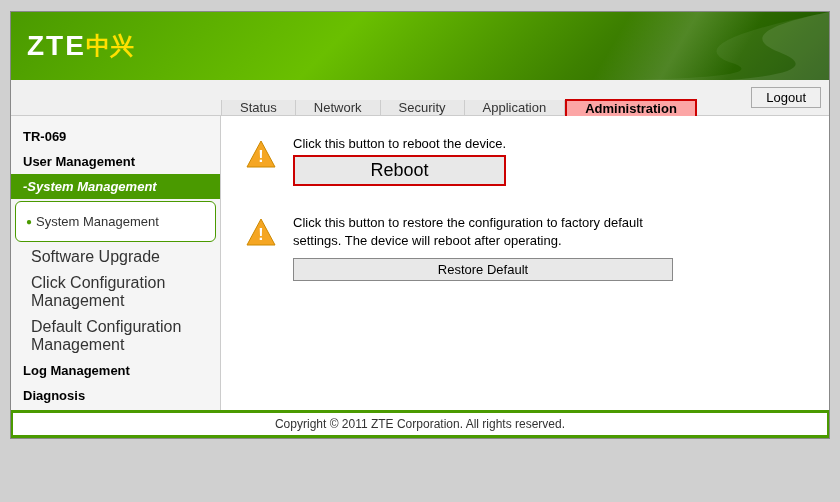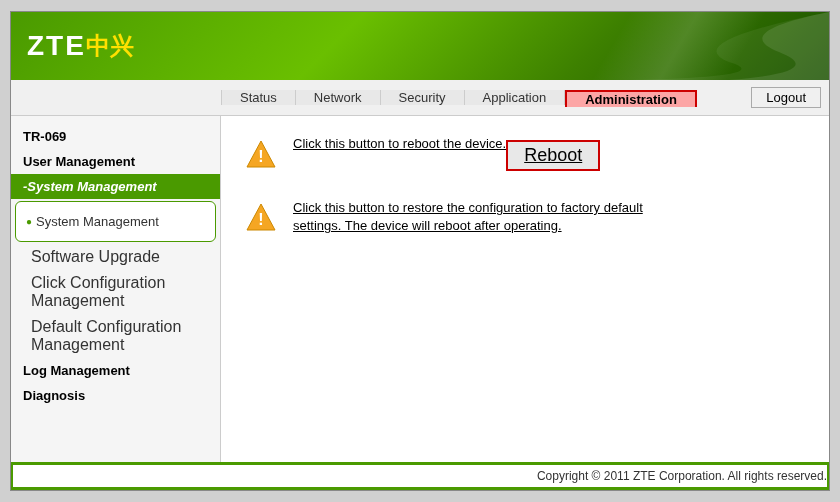--- a/index.html
+++ b/index.html
@@ -7,21 +7,21 @@
       width: 840px;
       height: 502px;
       font-family: Arial, sans-serif;
       font-size: 13px;
       background: #d0d0d0;
       overflow: hidden;
     }
 
     .outer-wrapper {
       width: 820px;
-      height: 480px;
+      height: 428px;
       margin: 11px auto;
       border: 1px solid #888;
       background: #fff;
       display: flex;
       flex-direction: column;
     }
 
     
     .header {
       background: linear-gradient(135deg, #4a9a00 0%, #6abf00 40%, #3d8000 70%, #1a5000 100%);
@@ -54,21 +54,21 @@
       font-size: 24px;
       font-weight: bold;
     }
 
     
     .navbar {
       background: #f0f0f0;
       border-bottom: 1px solid #ccc;
       height: 36px;
       display: flex;
-      align-items: center;
+      align-items: flex-end;
       padding-left: 210px;
     }
     .nav-item {
       padding: 0 18px;
       display: flex;
       align-items: center;
       cursor: pointer;
       font-size: 13px;
       color: #333;
       border-right: 1px solid #ccc;
@@ -166,22 +166,21 @@
       gap: 16px;
     }
     .warning-icon {
       width: 32px;
       height: 32px;
       flex-shrink: 0;
       margin-top: 2px;
     }
     .action-btn-wrap {
       display: flex;
-      flex-direction: row;
-      text-decoration: underline;
+      flex-direction: column;
     }
     .action-btn {
       padding: 3px 16px;
       background: #e8e8e8;
       border: 2px solid #cc0000;
       cursor: pointer;
       font-size: 18px;
       margin-top: 4px;
     }
     .action-btn-plain {
@@ -200,21 +199,21 @@
       display: flex;
       align-items: center;
       justify-content: center;
     }
     .footer-inner {
       background: white;
       width: calc(100% - 4px);
       height: 22px;
       display: flex;
       align-items: center;
-      justify-content: flex-end;
+      justify-content: center;
       font-size: 12px;
       color: #333;
     }
 
     
     .header-wave {
       position: absolute;
       right: 0;
       bottom: 0;
       width: 400px;
@@ -273,20 +272,21 @@
         </div>
       </div>
 
       <div class="action-row">
         <svg class="warning-icon" viewBox="0 0 32 32">
           <polygon points="16,3 30,29 2,29" fill="#f5a623" stroke="#cc8800" stroke-width="1"></polygon>
           <text x="16" y="24" text-anchor="middle" font-size="16" font-weight="bold" fill="white">!</text>
         </svg>
         <div class="action-btn-wrap">
           <span style="max-width:380px;line-height:1.4;">Click this button to restore the configuration to factory default settings. The device will reboot after operating.</span>
+          <button class="action-btn-plain">Restore Default</button>
         </div>
       </div>
     </div>
   </div>
 
   <div class="footer">
     <div class="footer-inner">
       <span>Copyright © 2011 ZTE Corporation. All rights reserved.</span>
     </div>
   </div>

